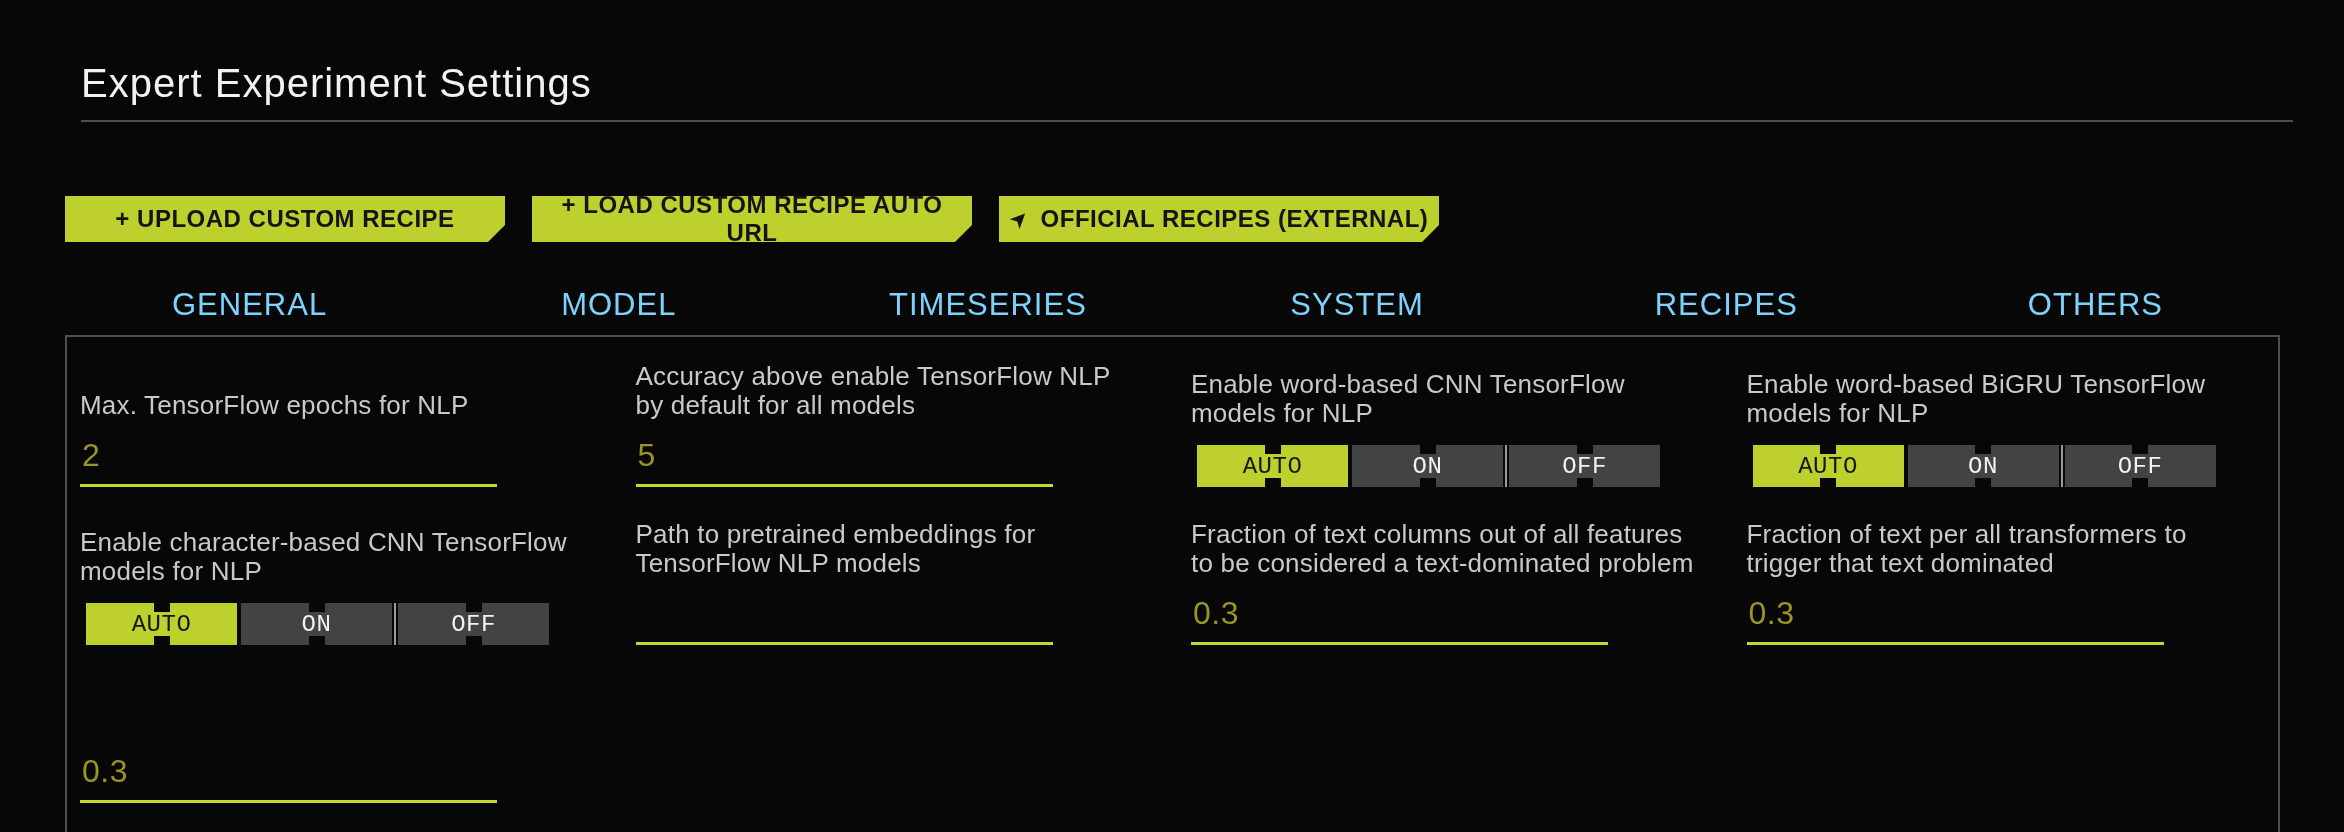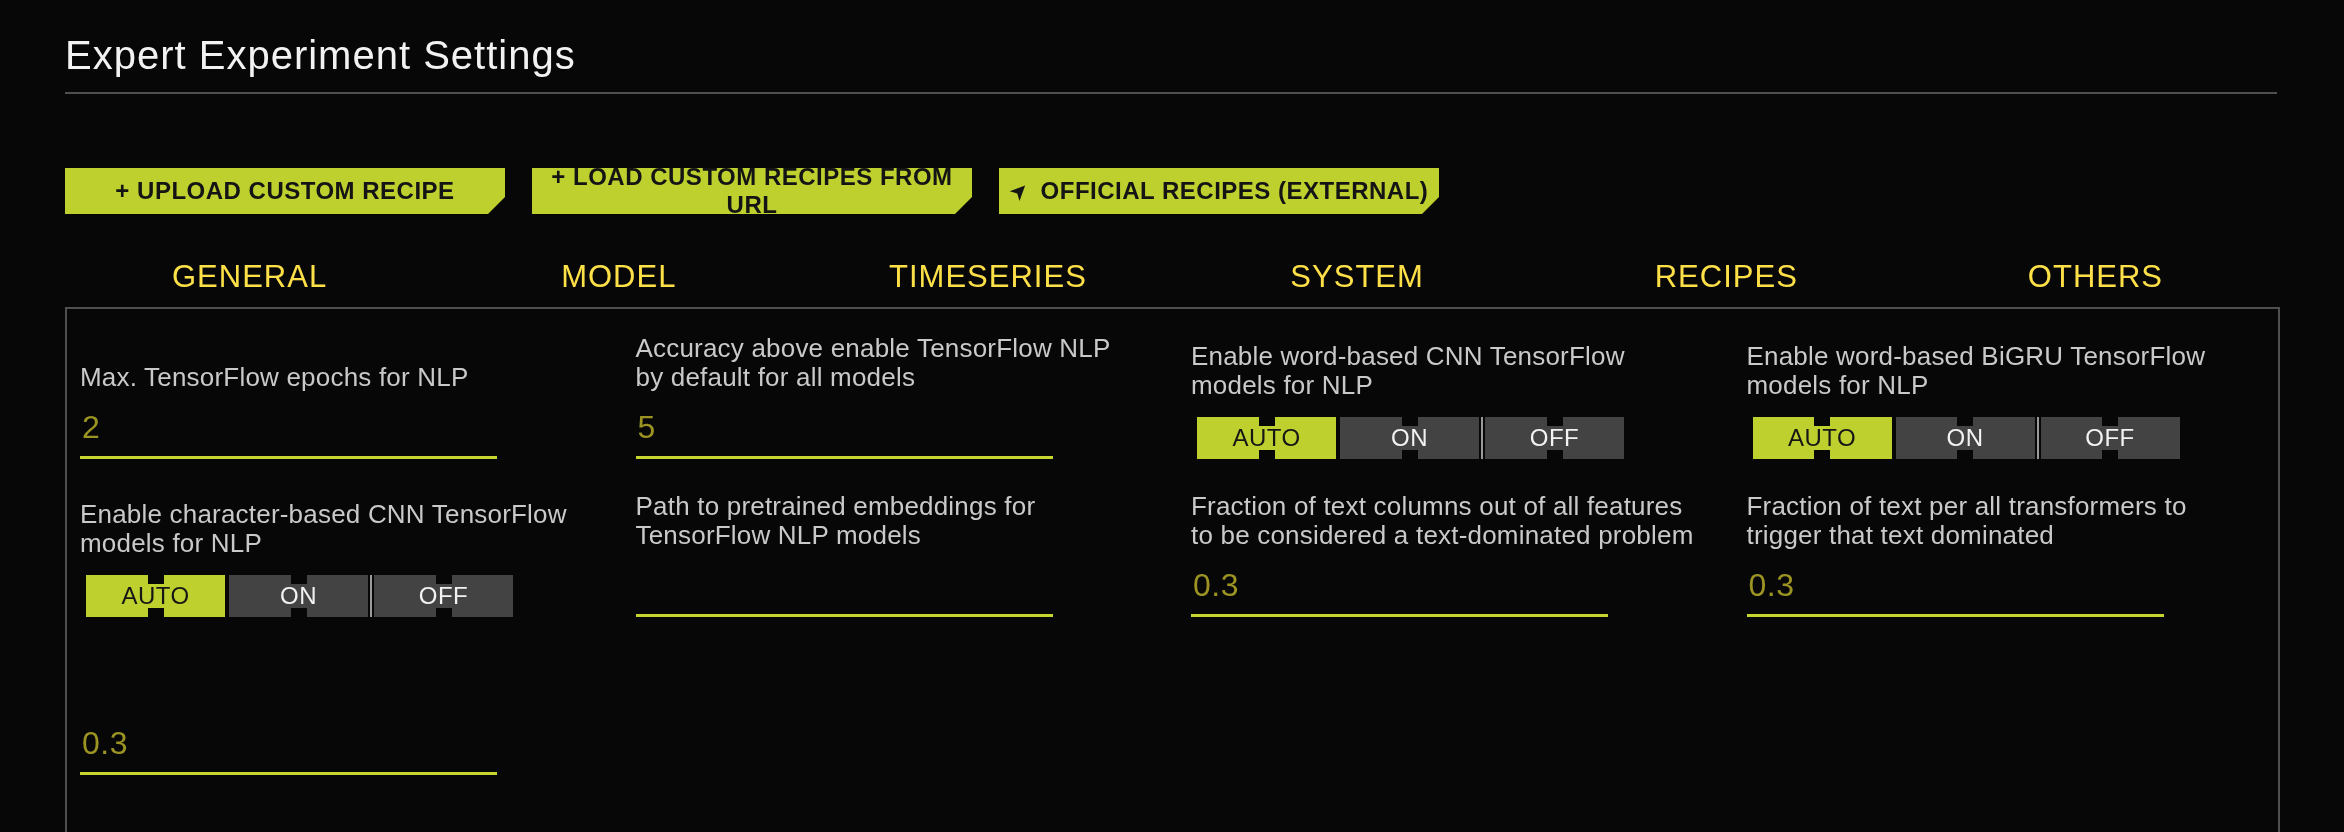--- a/index.html
+++ b/index.html
@@ -4,21 +4,21 @@
 <style>
   html,body{margin:0;padding:0;background:#070707;overflow:hidden;}
   body{
     width:2344px;height:832px;position:relative;
     font-family:"Liberation Sans","DejaVu Sans",sans-serif;
     color:#c9c9c9;-webkit-font-smoothing:antialiased;
   }
   .page{width:2215px;margin-left:65px;}
 
   
-  .header{padding-top:34px;}
+  .header{padding-top:62px;margin-left:16px;}
   .page-title{
     font-size:40px;font-weight:400;color:#f2f2f2;
     letter-spacing:1px;line-height:1.05;margin:0;
   }
   .title-rule{height:0;border-bottom:2px solid #4f4f4f;margin-top:16px;width:2212px;}
 
   
   .btn-row{margin-top:74px;display:flex;gap:27px;}
   .recipe-btn{
     width:440px;height:46px;border:none;cursor:pointer;
@@ -32,21 +32,21 @@
     font-size:22px;line-height:1;color:#141414;
   }
 
   
   .tabbar{
     margin-top:31px;height:62px;display:flex;align-items:stretch;
     position:relative;z-index:2;
   }
   .tab{
     flex:1;display:flex;align-items:center;justify-content:center;
-    color:#fde047;font-size:31px;letter-spacing:1px;cursor:pointer;
+    color:#7dd3fc;font-size:31px;letter-spacing:1px;cursor:pointer;
     border:2px solid transparent;border-bottom:none;
   }
   .tab.active{
     color:#e2e2e2;background:#070707;
     border-color:#4f4f4f;margin-bottom:-2px;
   }
 
   
   .panel{
     border:2px solid #4f4f4f;border-bottom:none;
@@ -65,23 +65,23 @@
   .line-input{
     width:415px;background:transparent;border:none;outline:none;
     border-bottom:3px solid #c6d530;
     color:#9b9423;font-family:inherit;font-size:32px;
     padding:0 0 10px 2px;letter-spacing:.5px;
   }
 
   
   .toggle{display:flex;align-items:stretch;height:42px;margin-left:6px;}
   .toggle-opt{
-    position:relative;width:139px;border:none;cursor:pointer;
+    position:relative;width:151px;border:none;cursor:pointer;
     background:#434343;color:#f2f2f2;
-    font-family:Liberation Sans, sans-serif;font-size:24px;letter-spacing:.5px;
+    font-family:Liberation Mono, monospace;font-size:24px;letter-spacing:.5px;
     display:flex;align-items:center;justify-content:center;
     margin-right:4px;
   }
   .toggle-opt:last-child{margin-right:0;}
   .toggle-opt.selected{background:#bdd02e;color:#161616;}
   .toggle-opt::before,.toggle-opt::after{
     content:"";position:absolute;left:50%;transform:translateX(-50%);
     width:16px;height:9px;background:#070707;
   }
   .toggle-opt::before{top:0;}
@@ -96,21 +96,21 @@
   <div class="header">
     <h1 class="page-title">Expert Experiment Settings</h1>
     <div class="title-rule"></div>
   </div>
 
   <div class="btn-row">
     <button class="recipe-btn">
       <span>+ UPLOAD CUSTOM RECIPE</span>
     </button>
     <button class="recipe-btn">
-      <span>+ LOAD CUSTOM RECIPES FROM URL</span>
+      <span>+ LOAD CUSTOM RECIPE AUTO URL</span>
     </button>
     <button class="recipe-btn">
       <span class="ext-icon">➤</span>
       <span>OFFICIAL RECIPES (EXTERNAL)</span>
     </button>
   </div>
 
   <div class="tabbar">
     <div class="tab">GENERAL</div>
     <div class="tab">MODEL</div>

